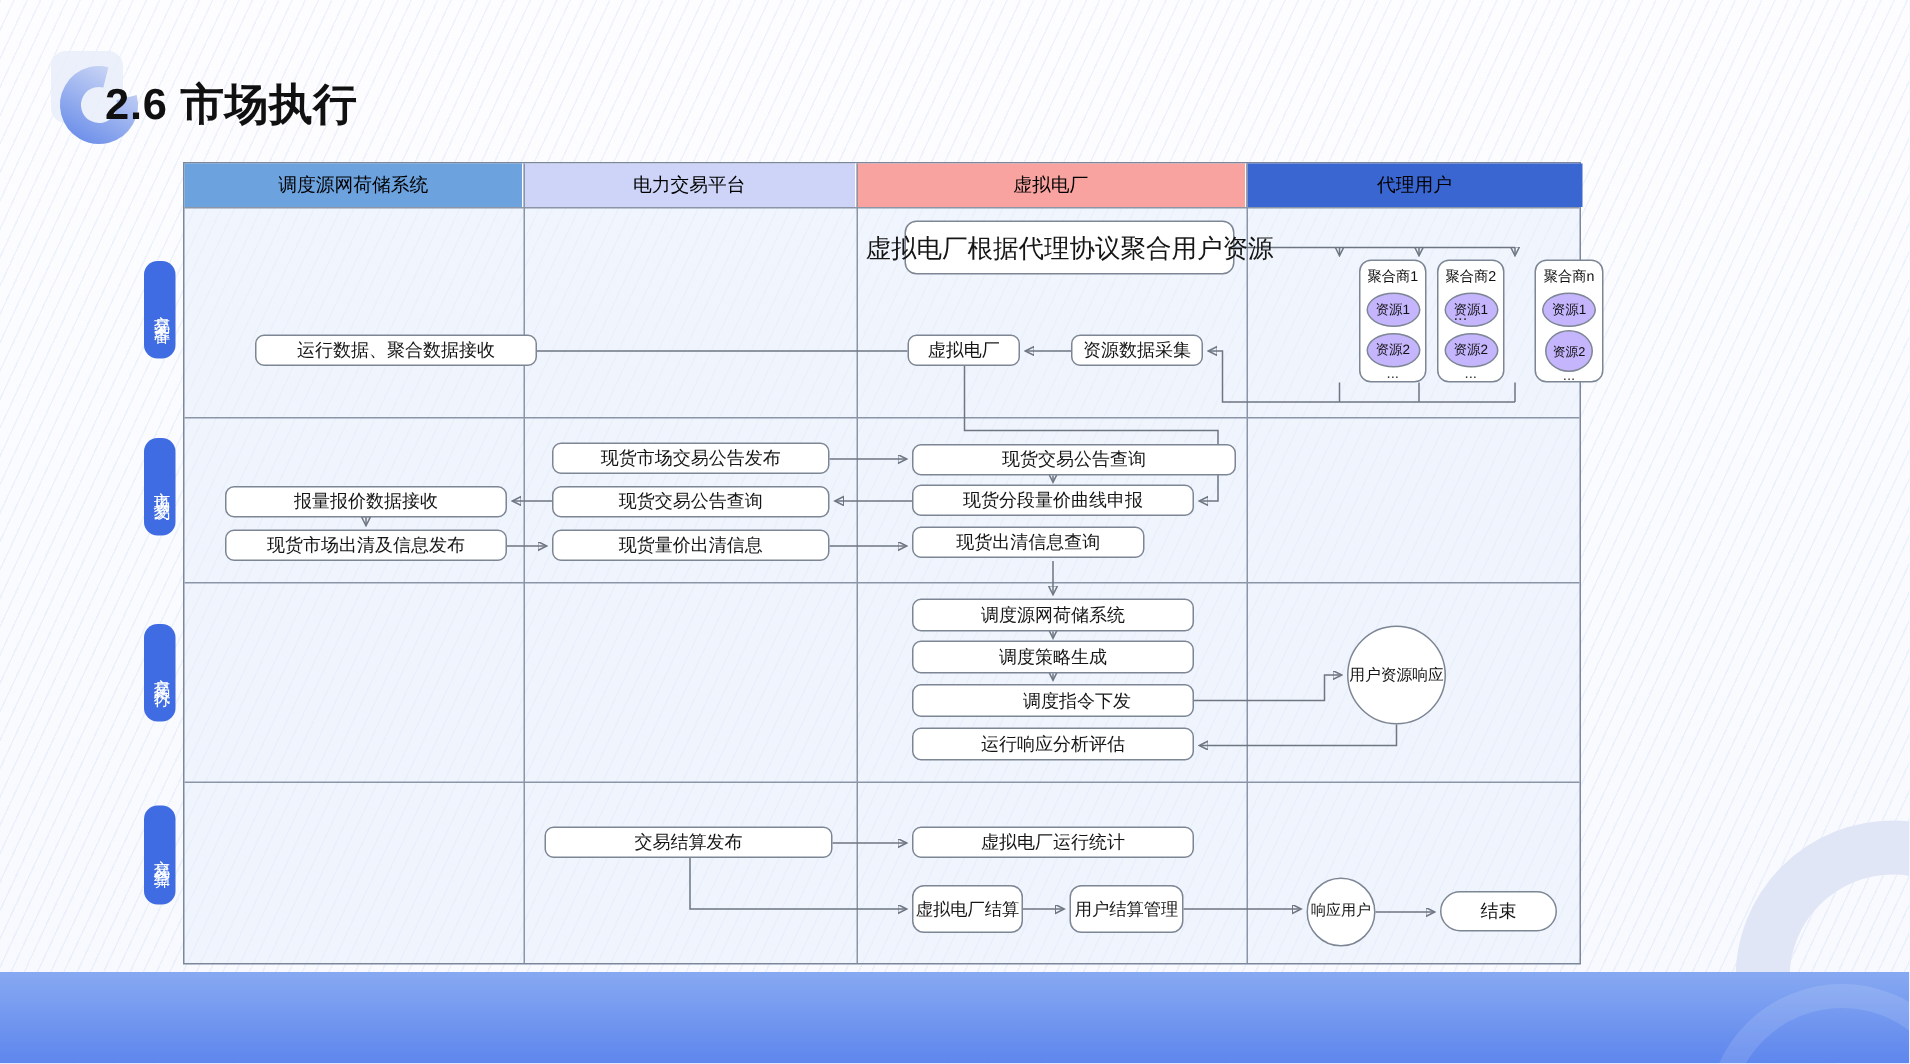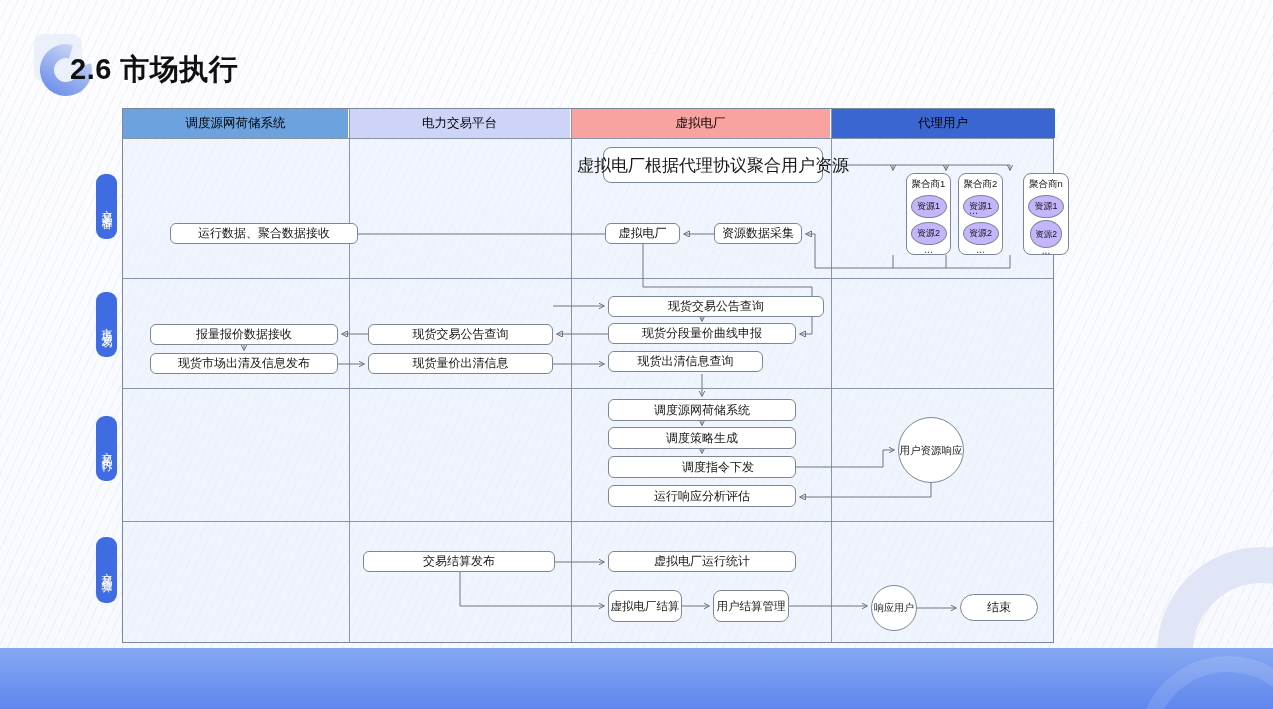--- a/index.html
+++ b/index.html
@@ -158,20 +158,21 @@
       <div class="dots">...</div>
     </div>
     <div class="mid-dots" style="left:969px;top:204px;">...</div>
     <div class="agg" style="left:987px;top:173px;width:46px;height:82px;">
       <div class="agg-label">聚合商n</div>
       <div class="oval">资源1</div>
       <div class="oval wrap" style="margin-top:2px;">资源2</div>
       <div class="dots" style="margin-top:0;">...</div>
     </div>
 
+    <div class="box" style="left:368px;top:295px;width:185px;height:21px;">现货市场交易公告发布</div>
     <div class="box" style="left:608px;top:296px;width:216px;height:21px;">现货交易公告查询</div>
     <div class="box" style="left:150px;top:324px;width:188px;height:21px;">报量报价数据接收</div>
     <div class="box" style="left:368px;top:324px;width:185px;height:21px;">现货交易公告查询</div>
     <div class="box" style="left:608px;top:323px;width:188px;height:21px;">现货分段量价曲线申报</div>
     <div class="box" style="left:150px;top:353px;width:188px;height:21px;">现货市场出清及信息发布</div>
     <div class="box" style="left:368px;top:353px;width:185px;height:21px;">现货量价出清信息</div>
     <div class="box" style="left:608px;top:351px;width:155px;height:21px;">现货出清信息查询</div>
 
     <div class="box" style="left:608px;top:399px;width:188px;height:22px;">调度源网荷储系统</div>
     <div class="box" style="left:608px;top:427px;width:188px;height:22px;">调度策略生成</div>

